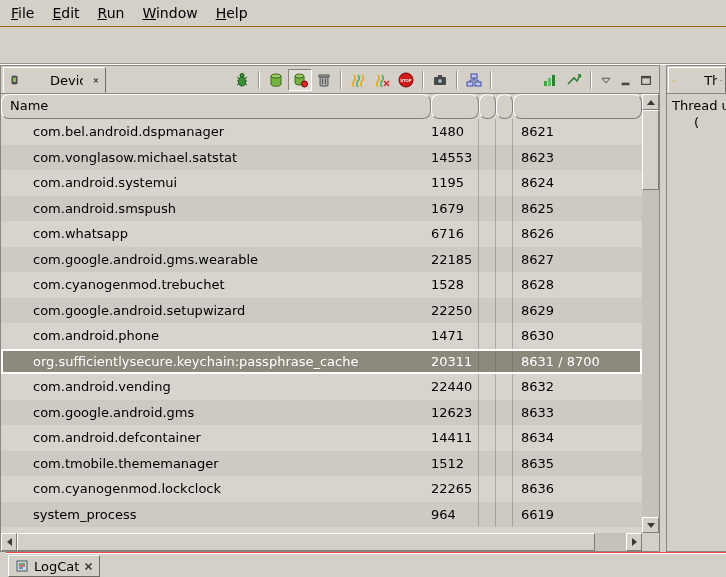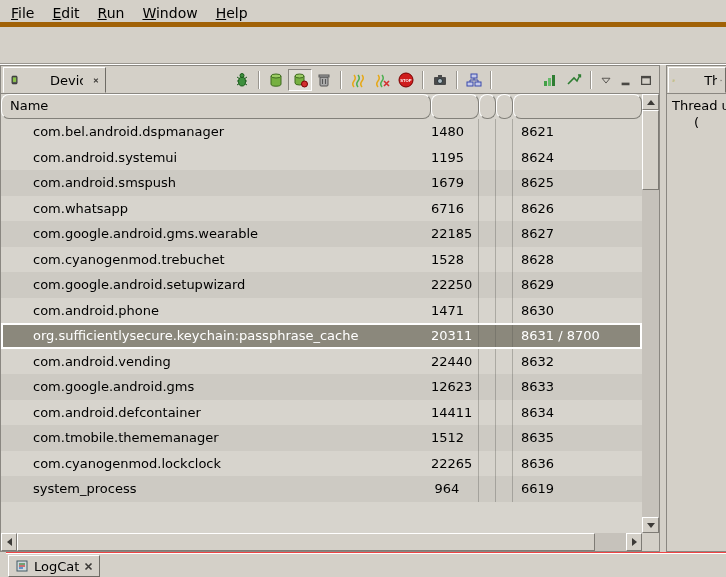--- a/index.html
+++ b/index.html
@@ -8,21 +8,21 @@
     font-family: "DejaVu Sans", "Liberation Sans", sans-serif;
     background: #d4d0c8;
     position: relative;
     overflow: hidden;
     color: #000;
   }
 
   
   .menubar { position: absolute; top: 0; left: 0; width: 100%; height: 27px;
     display: flex; align-items: stretch; padding-left: 2px;
-    border-bottom: 5px solid #a16207; }
+    border-bottom: 1px solid #a16207; }
   .menu-item { display: inline-block; padding: 5px 9px 0 9px; font-size: 14px; cursor: default; }
   .menu-item::first-letter { text-decoration: underline; }
 
   
   .toolbar-strip { position: absolute; top: 28px; left: 0; width: 100%; height: 36px;
     border-bottom: 1px solid #9a968f; box-shadow: 0 1px 0 #ffffff; }
 
   
   .devices-panel { position: absolute; left: 0; top: 65px; width: 660px; height: 487px;
     border: 1px solid #8a8781; background: #d4d0c8; }
@@ -51,21 +51,21 @@
   .th.c-a { width: 17px; } .th.c-b { width: 17px; } .th.c-port { flex: 1; }
 
   .tbody { position: absolute; top: 25px; left: 0; right: 17px; bottom: 18px; overflow: hidden; }
   .trow { display: flex; height: 25.5px; line-height: 25.5px; font-size: 13px; }
   .trow.r0 { background: #d7d4cd; }
   .trow.r1 { background: #cdcac3; }
   .trow.selected { background: #8b887c; color: #ffffff;
     outline: 2px solid #ffffff; outline-offset: -2px; position: relative; z-index: 1; }
   .cell { overflow: hidden; white-space: nowrap; }
   .cell.name { width: 430px; padding-left: 32px; }
-  .cell.pid { width: 48px; text-align: center; padding-right: 15px; border-right: 1px solid rgba(90,88,82,.35); }
+  .cell.pid { width: 48px; text-align: left; padding-right: 15px; border-right: 1px solid rgba(90,88,82,.35); }
   .cell.ca { width: 17px; border-right: 1px solid rgba(90,88,82,.35); }
   .cell.cb { width: 17px; border-right: 1px solid rgba(90,88,82,.35); }
   .cell.port { flex: 1; padding-left: 8px; }
 
   
   .vscroll { position: absolute; top: 0; right: 0; width: 17px; bottom: 18px; background: #c6c2bb; }
   .hscroll { position: absolute; left: 0; bottom: 0; right: 17px; height: 18px; background: #c6c2bb; }
   .sb-btn { position: absolute; background: #d4d0c8; border: 1px solid;
     border-color: #ffffff #7e7b75 #7e7b75 #ffffff;
     display: flex; align-items: center; justify-content: center; }
@@ -252,20 +252,27 @@
     </div>
 
     <div class="tbody">
         <div class="trow r0">
     <div class="cell name">com.bel.android.dspmanager</div>
     <div class="cell pid">1480</div>
     <div class="cell ca"></div>
     <div class="cell cb"></div>
     <div class="cell port">8621</div>
   </div>
+        <div class="trow r1">
+    <div class="cell name">com.vonglasow.michael.satstat</div>
+    <div class="cell pid">14553</div>
+    <div class="cell ca"></div>
+    <div class="cell cb"></div>
+    <div class="cell port">8623</div>
+  </div>
         <div class="trow r0">
     <div class="cell name">com.android.systemui</div>
     <div class="cell pid">1195</div>
     <div class="cell ca"></div>
     <div class="cell cb"></div>
     <div class="cell port">8624</div>
   </div>
         <div class="trow r1">
     <div class="cell name">com.android.smspush</div>
     <div class="cell pid">1679</div>

